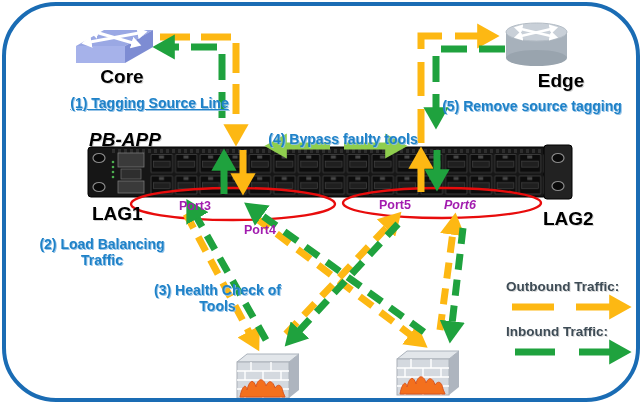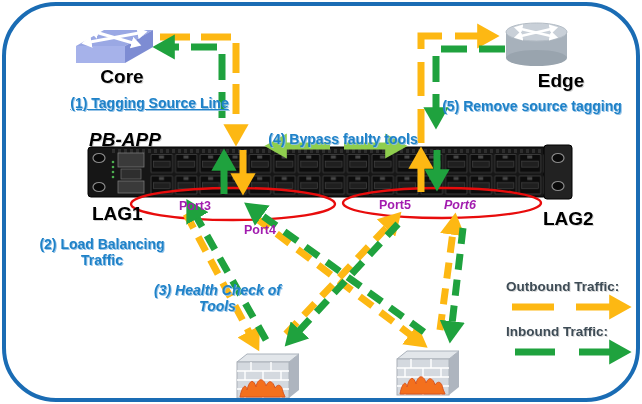--- a/index.html
+++ b/index.html
@@ -121,21 +121,21 @@
   </svg>
 
   <div class="lbl dev" style="left:92px;top:66px;width:60px;">Core</div>
   <div class="lbl dev" style="left:530px;top:70px;width:62px;">Edge</div>
   <div class="lbl dev" style="left:85px;top:129px;width:80px;font-style:italic;">PB-APP</div>
   <div class="lbl dev" style="left:92px;top:203px;width:48px;">LAG1</div>
   <div class="lbl dev" style="left:543px;top:208px;width:50px;">LAG2</div>
 
   <div class="lbl step" style="left:62px;top:96px;width:175px;text-decoration:underline;">(1) Tagging Source Line</div>
   <div class="lbl step" style="left:22px;top:237px;width:160px;">(2)  Load Balancing Traffic</div>
-  <div class="lbl step" style="left:140px;top:283px;width:155px;font-style:italic;">(3) Health Check of Tools</div>
+  <div class="lbl step" style="left:140px;top:283px;width:155px;">(3) Health Check of Tools</div>
   <div class="lbl step" style="left:243px;top:92px;width:200px;margin-top:40px;">(4) Bypass faulty tools</div>
   <div class="lbl step" style="left:442px;top:99px;width:180px;">(5) Remove source tagging</div>
 
   <div class="lbl port" style="left:172px;top:199px;width:46px;">Port3</div>
   <div class="lbl port" style="left:237px;top:199px;width:46px;margin-top:24px;">Port4</div>
   <div class="lbl port" style="left:372px;top:198px;width:46px;">Port5</div>
   <div class="lbl port" style="left:437px;top:198px;width:46px;font-style:italic;">Port6</div>
 
   <div class="lbl legendT" style="left:506px;top:279px;width:140px;">Outbound Traffic:</div>
   <div class="lbl legendT" style="left:506px;top:324px;width:140px;">Inbound Traffic:</div>

